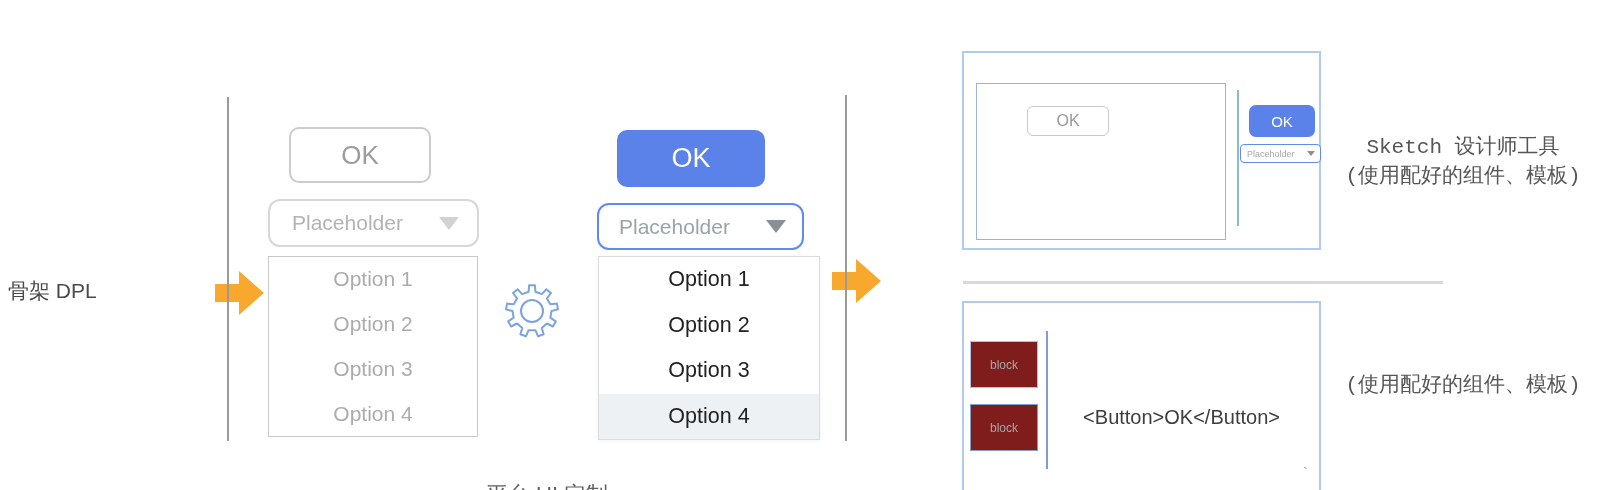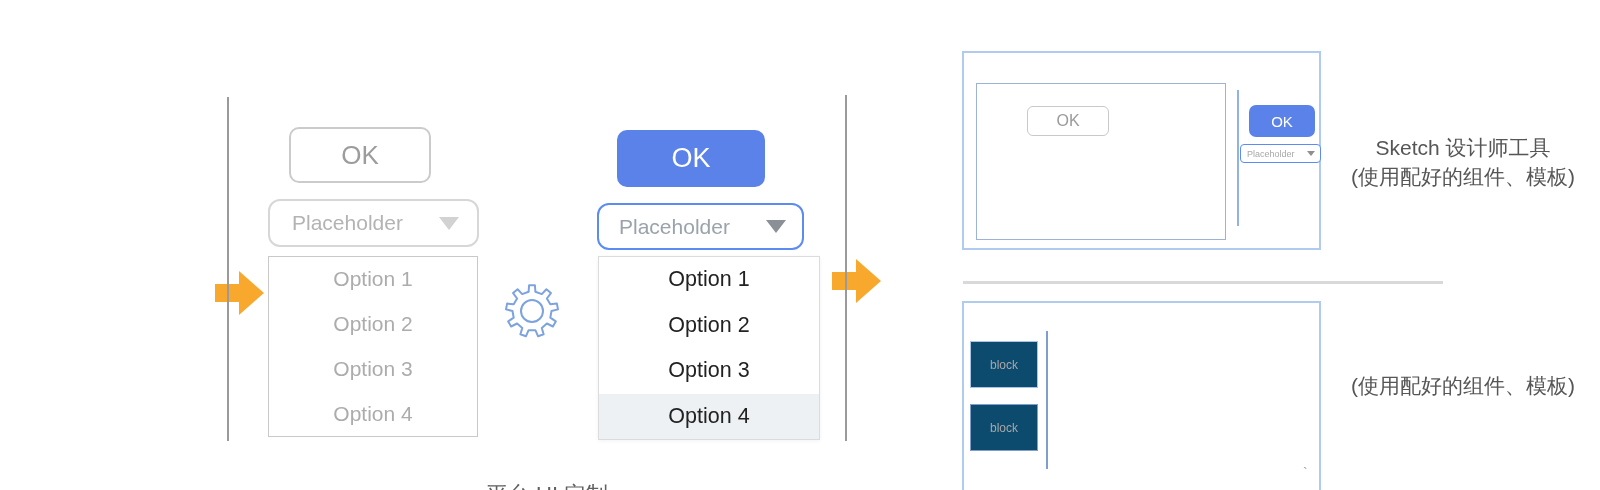--- a/index.html
+++ b/index.html
@@ -78,35 +78,36 @@
   .select-mini{
     width:81px;height:19px;border:1px solid #5c8bf1;border-radius:4px;
     display:flex;align-items:center;background:#fff;box-sizing:border-box;
     font-size:9px;color:#a8a8a8;padding:0 5px 0 6px;
   }
   .select-mini .caret{margin-left:auto;width:0;height:0;
     border-left:4px solid transparent;border-right:4px solid transparent;
     border-top:5px solid #8f8f8f;}
   .block-box{
     width:68px;height:47px;display:flex;align-items:center;justify-content:center;
-    font-size:12px;color:#a8a8a8;background:#0c4a6e;box-sizing:border-box;
+    font-size:12px;color:#a8a8a8;background:#7f1d1d;box-sizing:border-box;
   }
   .block-box.b1{border:1.5px solid #a9c3e9;}
   .block-box.b2{border:1.5px solid #7f9ecb;}
   .code{font-size:20px;line-height:28px;color:#3d3d3d;white-space:pre;}
 
-  .outcome-label{width:266px;text-align:center;font-size:21px;line-height:29px;color:#565656;}
+  .outcome-label{width:266px;text-align:center;font-size:21px;line-height:29px;color:#565656;font-family:Liberation Mono, monospace;}
   .caption{width:200px;text-align:center;font-size:22px;color:#606060;}
   .hdivider{height:3px;background:#d9d9d9;}
   .stray{font-size:14px;color:#9a9a9a;}
 </style>
 </head>
 <body>
 
 <div class="abs side-label" style="left:8px;top:242px;width:210px;">
+  <div>骨架 DPL</div>
 </div>
 
 <div class="abs" style="left:215px;top:236px;">
   <svg class="flow-arrow" viewBox="0 0 50 48">
       <polygon points="0,15 24,15 24,2 49,24 24,46 24,33 0,33" fill="#F8A92D"></polygon>
     </svg>
 </div>
 
 <div class="abs vline" style="left:227px;top:64px;height:344px;"></div>
 
@@ -175,20 +176,21 @@
 
 <div class="abs outcome-box" style="left:962px;top:268px;width:359px;height:199px;"></div>
 <div class="abs block-box b1" style="left:970px;top:308px;">
   <span>block</span>
 </div>
 <div class="abs block-box b2" style="left:970px;top:371px;">
   <span>block</span>
 </div>
 <div class="abs" style="left:1046px;top:298px;width:2px;height:138px;background:#7f9ecb;"></div>
 <div class="abs code" style="left:1072px;top:314px;">
+  <div>  &lt;Button&gt;OK&lt;/Button&gt;</div>
   
   
 </div>
 <div class="abs stray" style="left:1303px;top:432px;">`</div>
 <div class="abs outcome-label" style="left:1330px;top:338px;">
   <div>(使用配好的组件、模板)</div>
 </div>
 
 <div class="abs caption" style="left:447px;top:447px;">平台 UI 定制</div>
 

